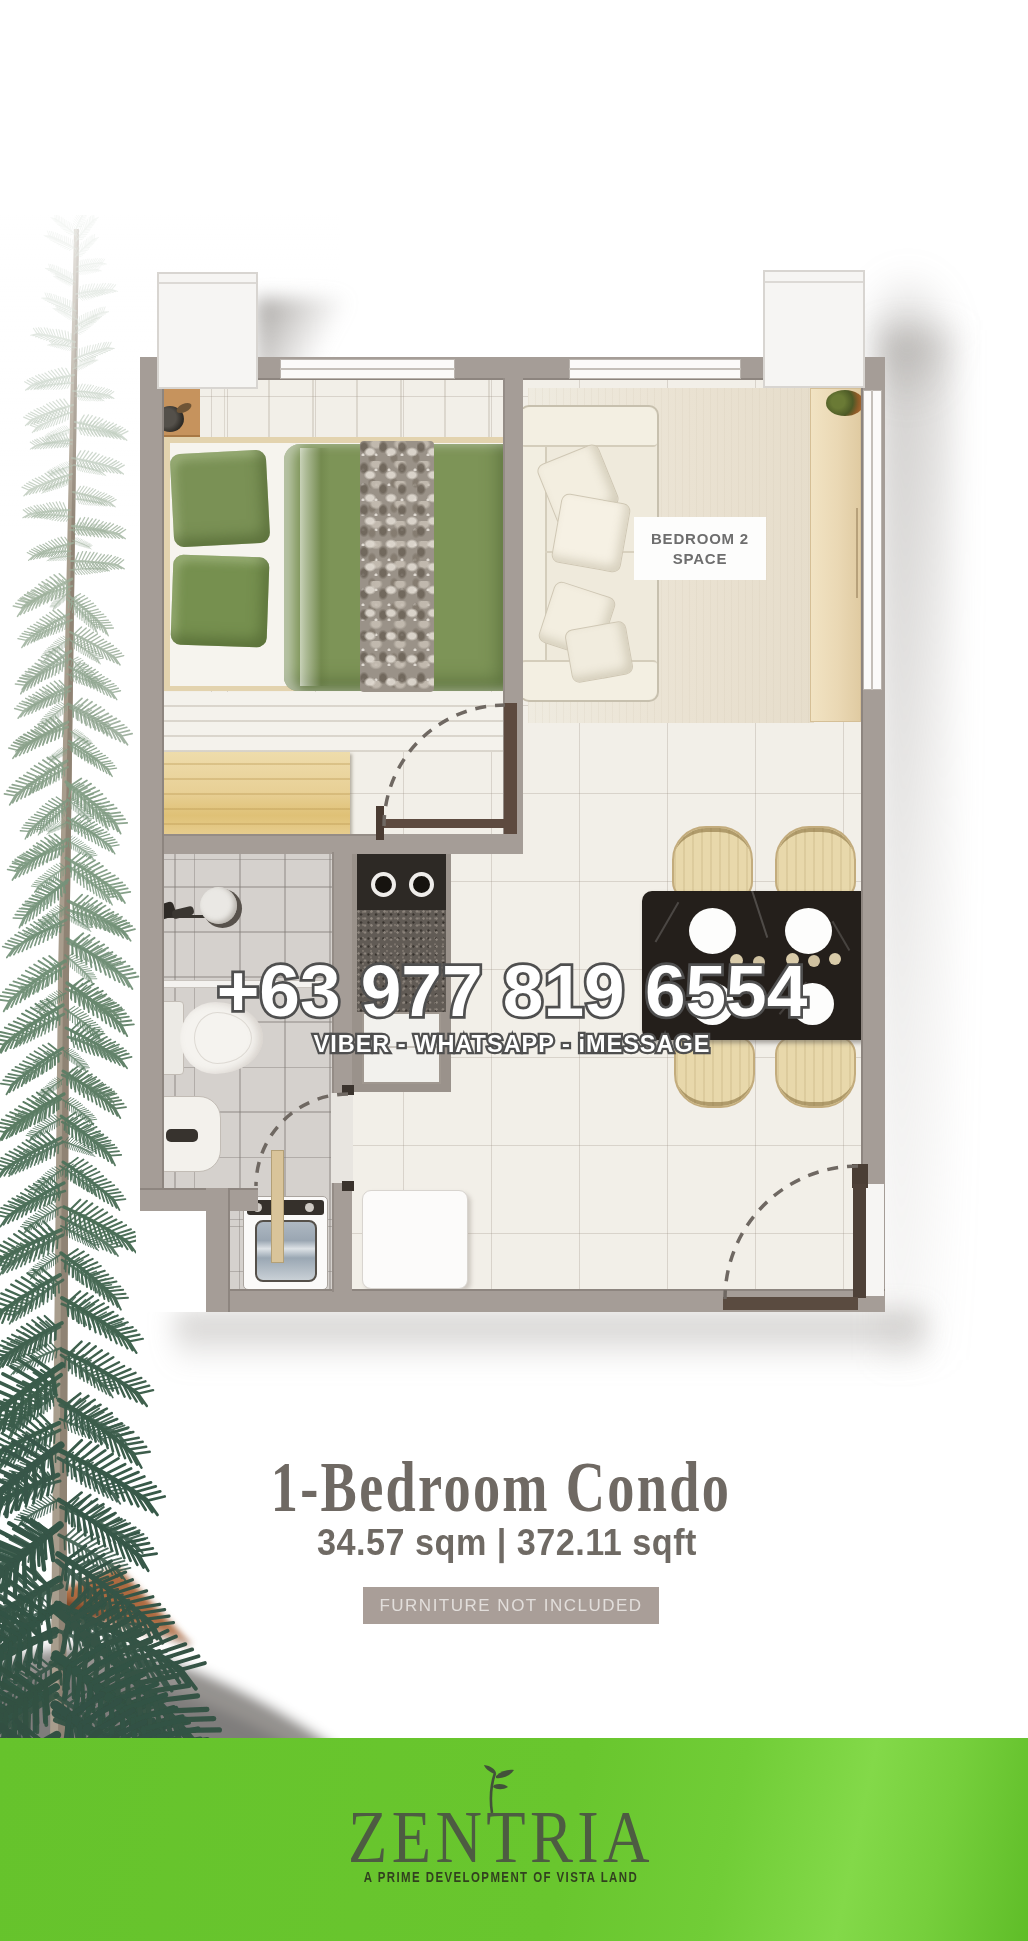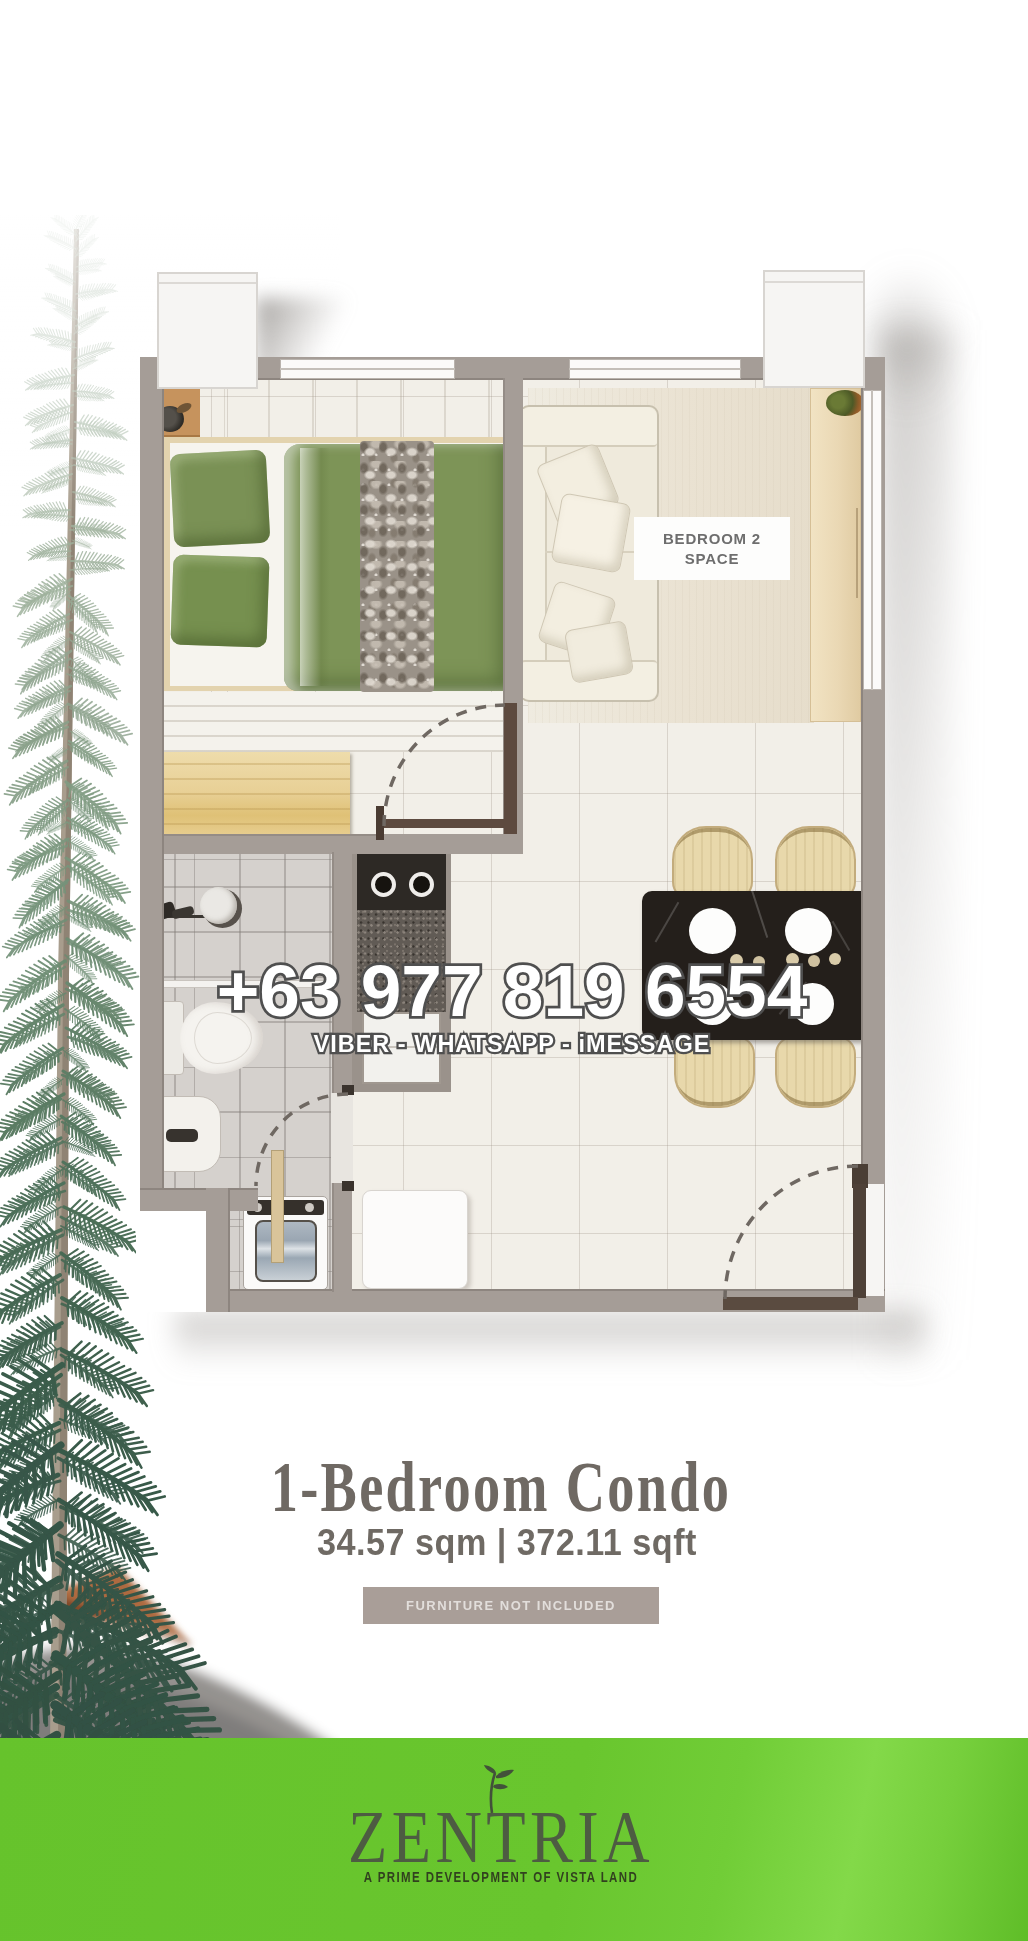--- a/index.html
+++ b/index.html
@@ -480,35 +480,35 @@
 
 <div class="abs" style="left:723px;top:1297px;width:135px;height:13px;background:#5a4b40;"></div>
 
 <svg class="abs" style="left:140px;top:350px;" width="750" height="970" viewBox="0 0 750 970" fill="none">
   <path d="M244,476 A121,121 0 0 1 365,355" stroke="#6f6862" stroke-width="3.5" stroke-dasharray="11 9"></path>
   <path d="M208,744 A92,92 0 0 0 116,836" stroke="#6f6862" stroke-width="3.5" stroke-dasharray="11 9"></path>
   <path d="M718,816 A133,133 0 0 0 585,949" stroke="#6f6862" stroke-width="3.5" stroke-dasharray="11 9"></path>
 </svg>
 </div>
 
-<div class="abs" style="left:634px;top:517px;width:156px;height:63px;background:#fdfdfc;display:flex;align-items:center;justify-content:center;text-align:center;">
+<div class="abs" style="left:634px;top:517px;width:132px;height:63px;background:#fdfdfc;display:flex;align-items:center;justify-content:center;text-align:center;">
   <div style="font-size:15px;font-weight:bold;color:#6e6e6e;letter-spacing:0.8px;line-height:20px;">BEDROOM 2<br>SPACE</div>
 </div>
 
 <svg class="abs" style="left:94px;top:935px;" width="840" height="130" viewBox="0 0 840 130">
   <text x="418" y="81" text-anchor="middle" font-family="Liberation Sans, sans-serif" font-size="73" font-weight="bold" fill="#ffffff" stroke="#4f4f4f" stroke-width="5.5" paint-order="stroke" letter-spacing="0">+63 977 819 6554</text>
   <text x="418" y="117" text-anchor="middle" font-family="Liberation Sans, sans-serif" font-size="23.5" font-weight="bold" fill="#ffffff" stroke="#4f4f4f" stroke-width="4.5" paint-order="stroke" letter-spacing="1">VIBER - WHATSAPP - iMESSAGE</text>
 </svg>
 
 <div class="abs" style="left:0;top:1447px;width:1002px;text-align:center;font-family:'Liberation Serif',serif;font-weight:bold;font-size:71px;color:#6f6963;letter-spacing:3px;transform:scaleX(0.765);transform-origin:501px 0;">1-Bedroom Condo</div>
 
 <div class="abs" style="left:0;top:1522px;width:1014px;text-align:center;font-weight:bold;font-size:36px;color:#6f6a64;letter-spacing:0.5px;transform:scaleX(0.95);transform-origin:507px 0;">34.57 sqm | 372.11 sqft</div>
 
 <div class="abs" style="left:363px;top:1587px;width:296px;height:37px;background:#a99e98;display:flex;align-items:center;justify-content:center;">
-  <div style="font-size:13px;font-weight:bold;color:#e2dedb;letter-spacing:1.5px;">FURNITURE NOT INCLUDED</div>
+  <div style="font-size:17px;font-weight:normal;color:#e2dedb;letter-spacing:1.5px;">FURNITURE NOT INCLUDED</div>
 </div>
 
 <div class="abs" style="left:0;top:1738px;width:1028px;height:203px;background:linear-gradient(102deg,#66c32c 0%,#69c62e 55%,#71cd37 70%,#83d949 82%,#76cf3c 90%,#5fbd28 100%);"></div>
 
 <div class="abs" style="left:0;top:1795px;width:1002px;text-align:center;font-family:'Liberation Serif',serif;font-size:74px;color:#4d5c42;letter-spacing:5px;transform:scaleX(0.87);transform-origin:501px 0;">ZENTRIA</div>
 
 <svg class="abs" style="left:474px;top:1765px;" width="48" height="48" viewBox="0 0 48 48">
   <path d="M18,48 C16,35 17,20 21,8" stroke="#42513a" stroke-width="2.6" fill="none"></path>
   <path d="M21,9 C15,7 11,3 10,0 C17,1 21,4 22,8 Z" fill="#42513a"></path>
   <path d="M22,11 C27,6 34,4 40,5 C36,11 28,14 22,13 Z" fill="#42513a"></path>

